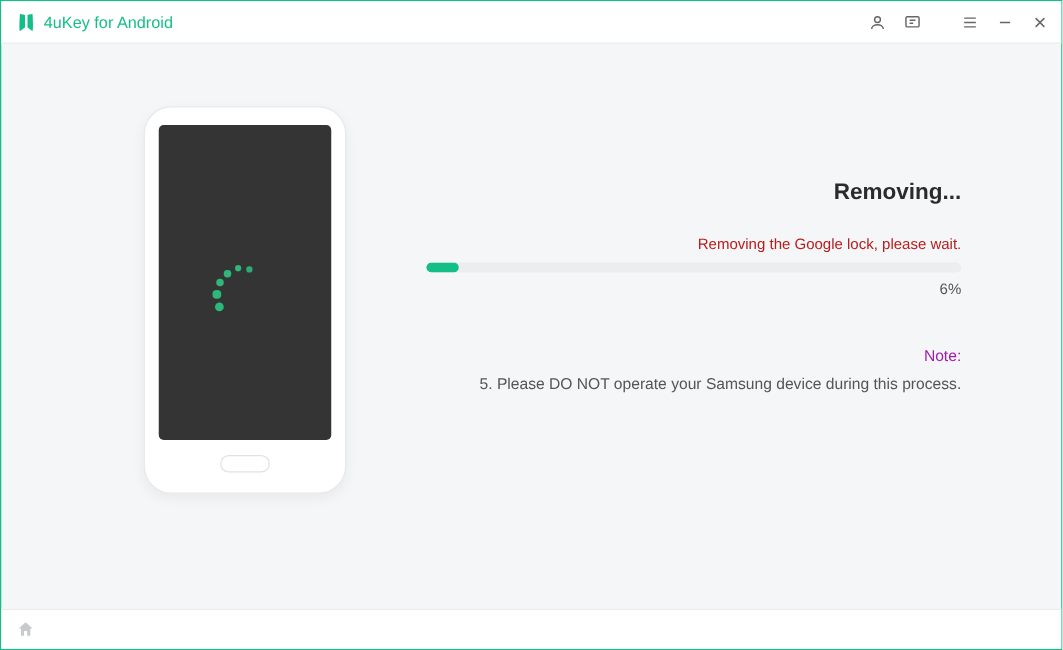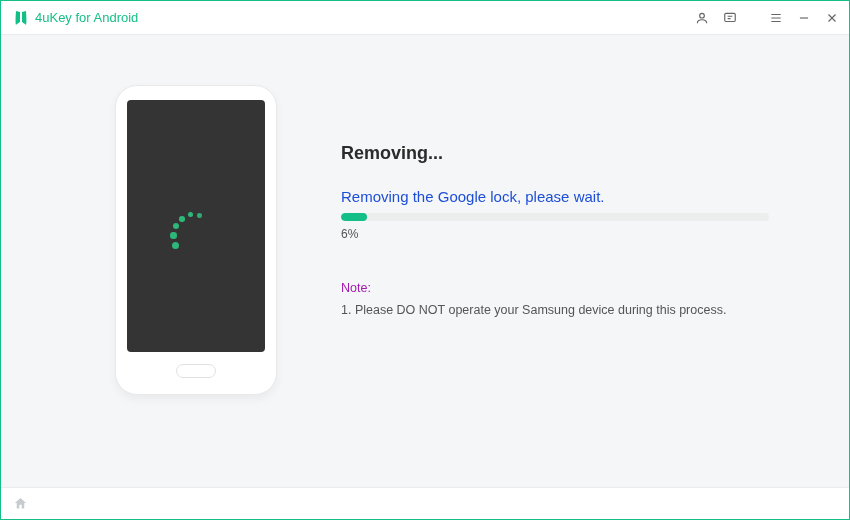--- a/index.html
+++ b/index.html
@@ -64,23 +64,24 @@
   .phone-home {
     width: 40px; height: 14px;
     border: 1px solid #dfe2e4;
     border-radius: 8px;
     margin-top: 12px;
     background: #fff;
   }
   .progress-col {
     flex: 1;
     padding-top: 58px;
+    text-align: right;
   }
   .heading { font-size: 18px; font-weight: 600; color: #2b2b2b; margin-bottom: 24px; }
-  .subtext { font-size: 15px; color: #1d4ed8; margin-bottom: 8px; }
+  .subtext { font-size: 12px; color: #b91c1c; margin-bottom: 8px; }
   .bar {
     width: 100%; height: 8px;
     background: #eceeee;
     border-radius: 4px;
     overflow: hidden;
     margin-bottom: 6px;
   }
   .bar-fill { height: 100%; background: #14bf87; border-radius: 4px; }
   .percent { font-size: 12px; color: #555; margin-bottom: 40px; }
   .note-head { font-size: 12.5px; color: #a21caf; margin-bottom: 6px; }
@@ -162,21 +163,21 @@
 
     <div class="progress-col">
       <div class="heading">Removing...</div>
       <div class="subtext">Removing the Google lock, please wait.</div>
       <div class="bar">
         <div class="bar-fill" style="width:6%"></div>
       </div>
       <div class="percent">6%</div>
 
       <div class="note-head">Note:</div>
-      <div class="note-line">1. Please DO NOT operate your Samsung device during this process.</div>
+      <div class="note-line">5. Please DO NOT operate your Samsung device during this process.</div>
     </div>
   </div>
 
   <div class="footer">
     <span class="home-icon">
       <svg viewBox="0 0 24 24" fill="currentColor">
           <path d="M12 3l9 8h-3v9h-4v-6H10v6H6v-9H3l9-8z"></path>
         </svg>
     </span>
   </div>

